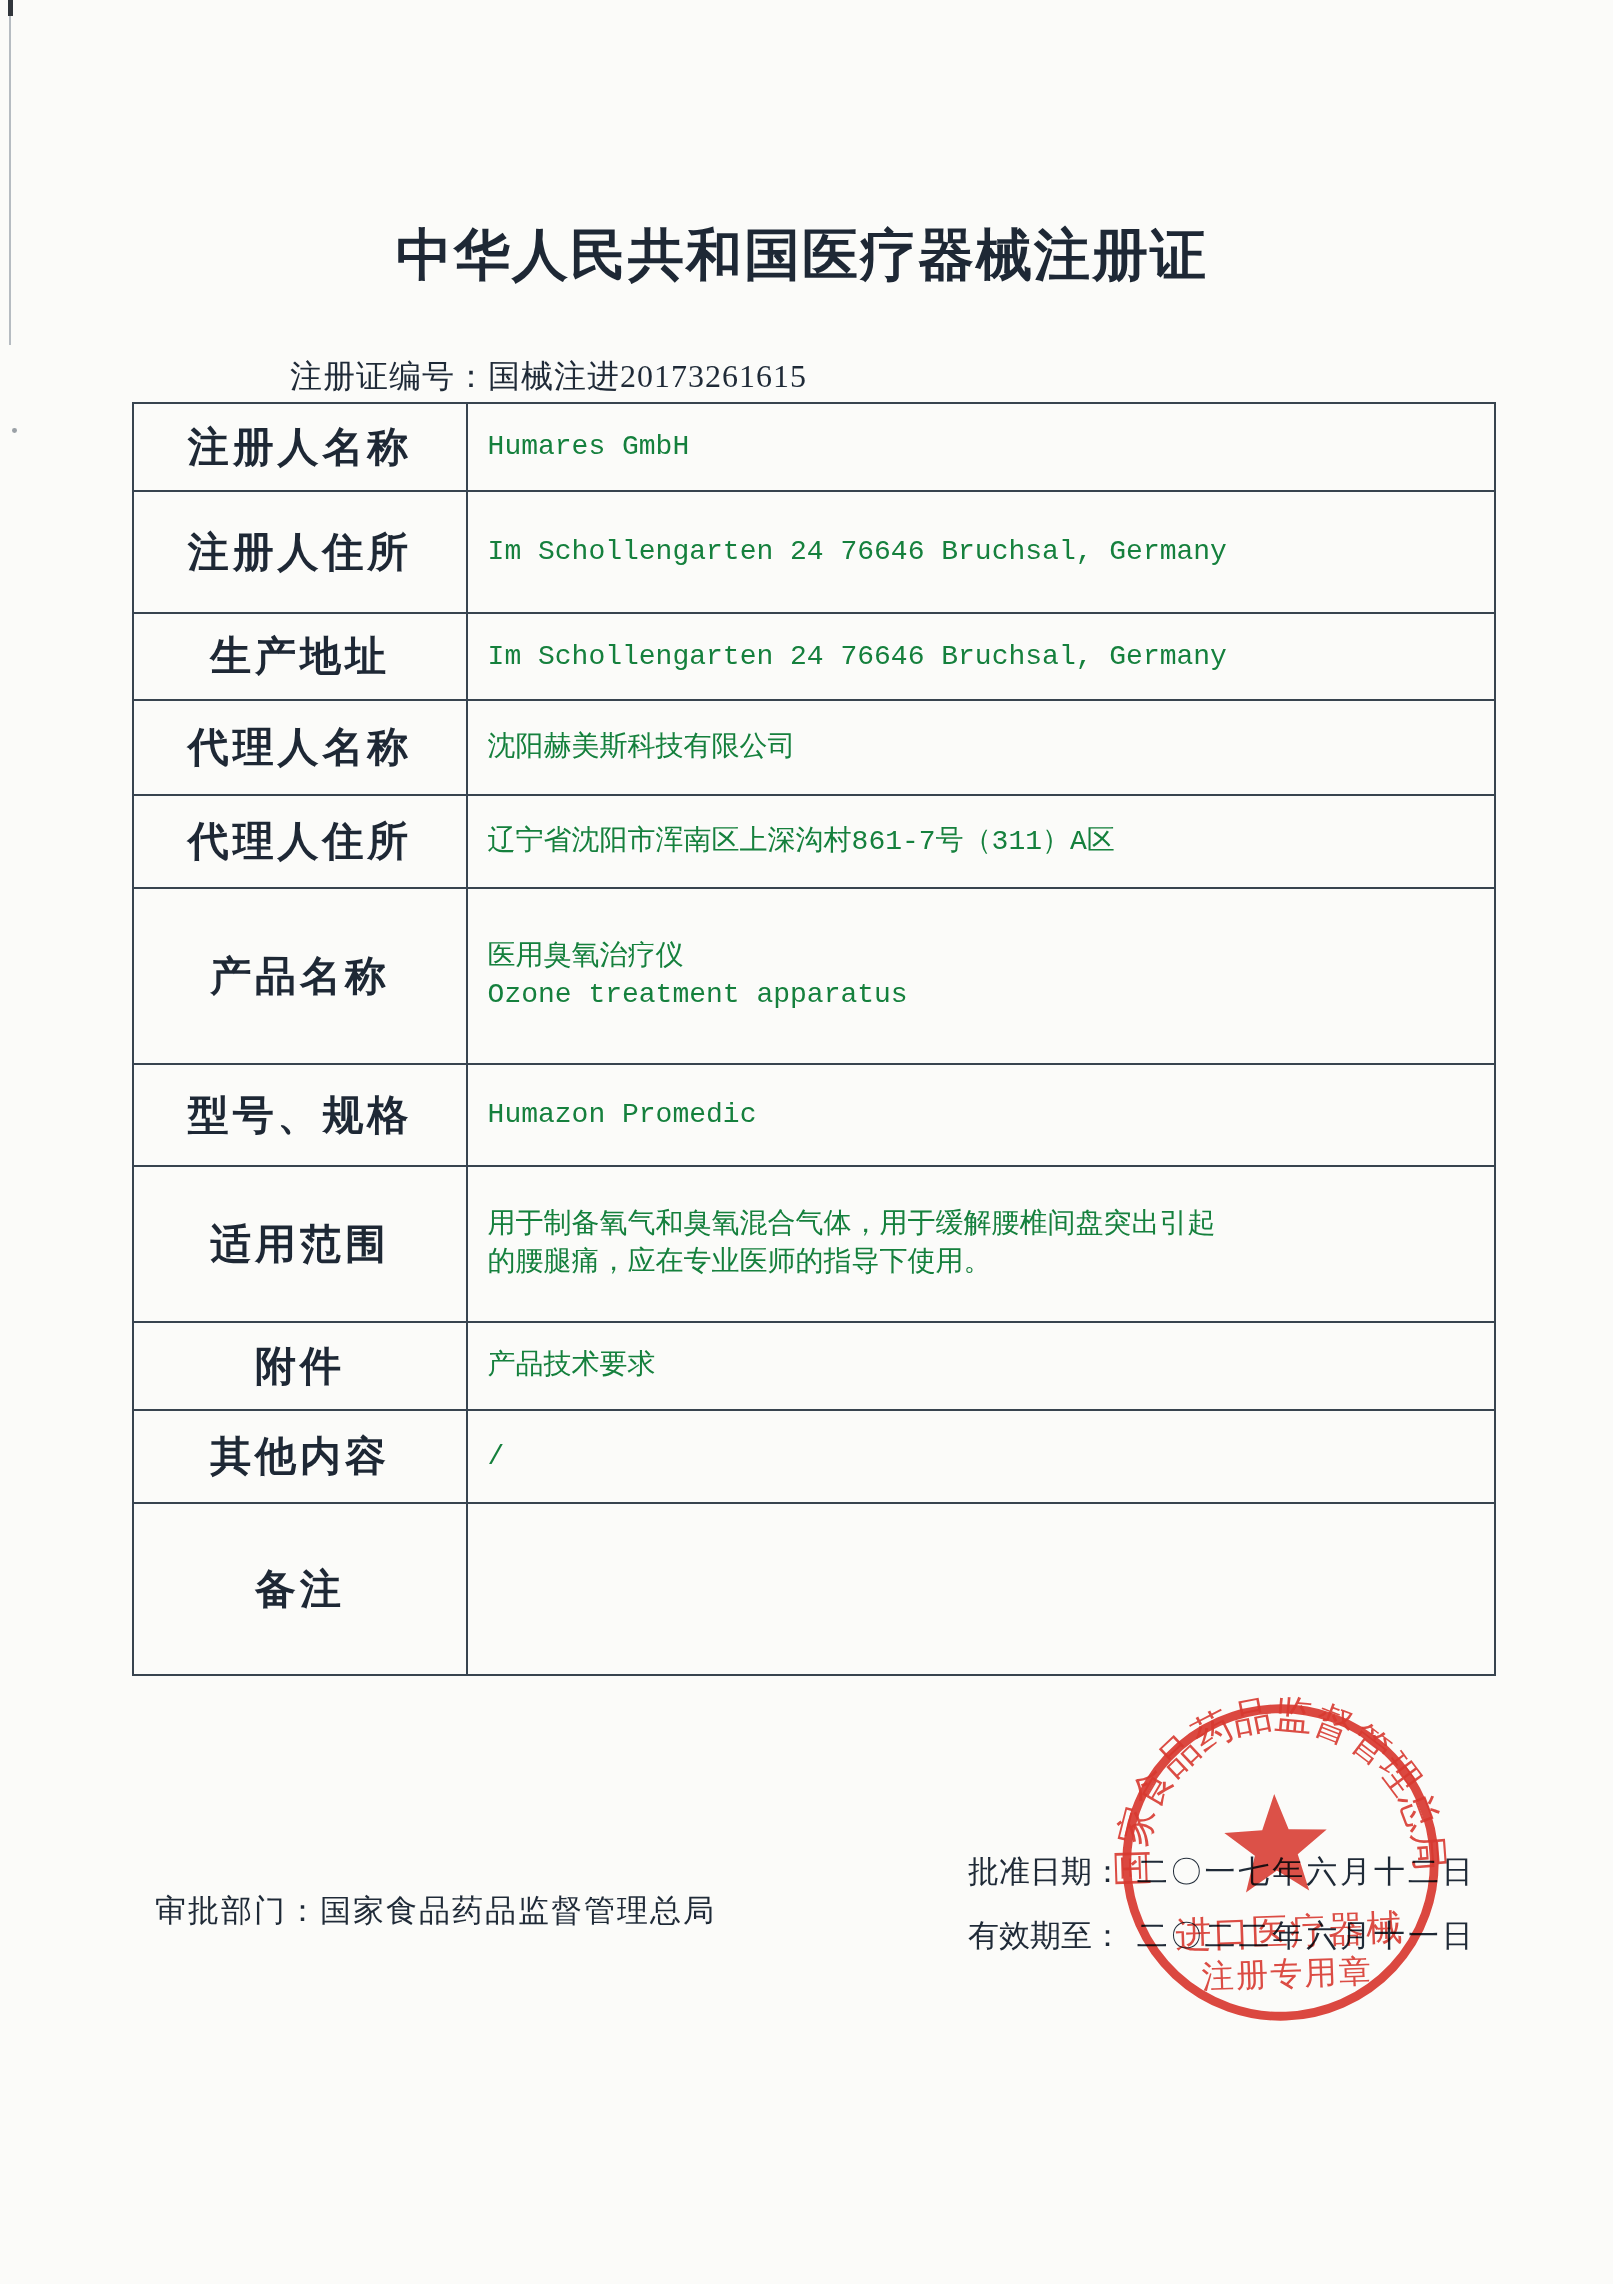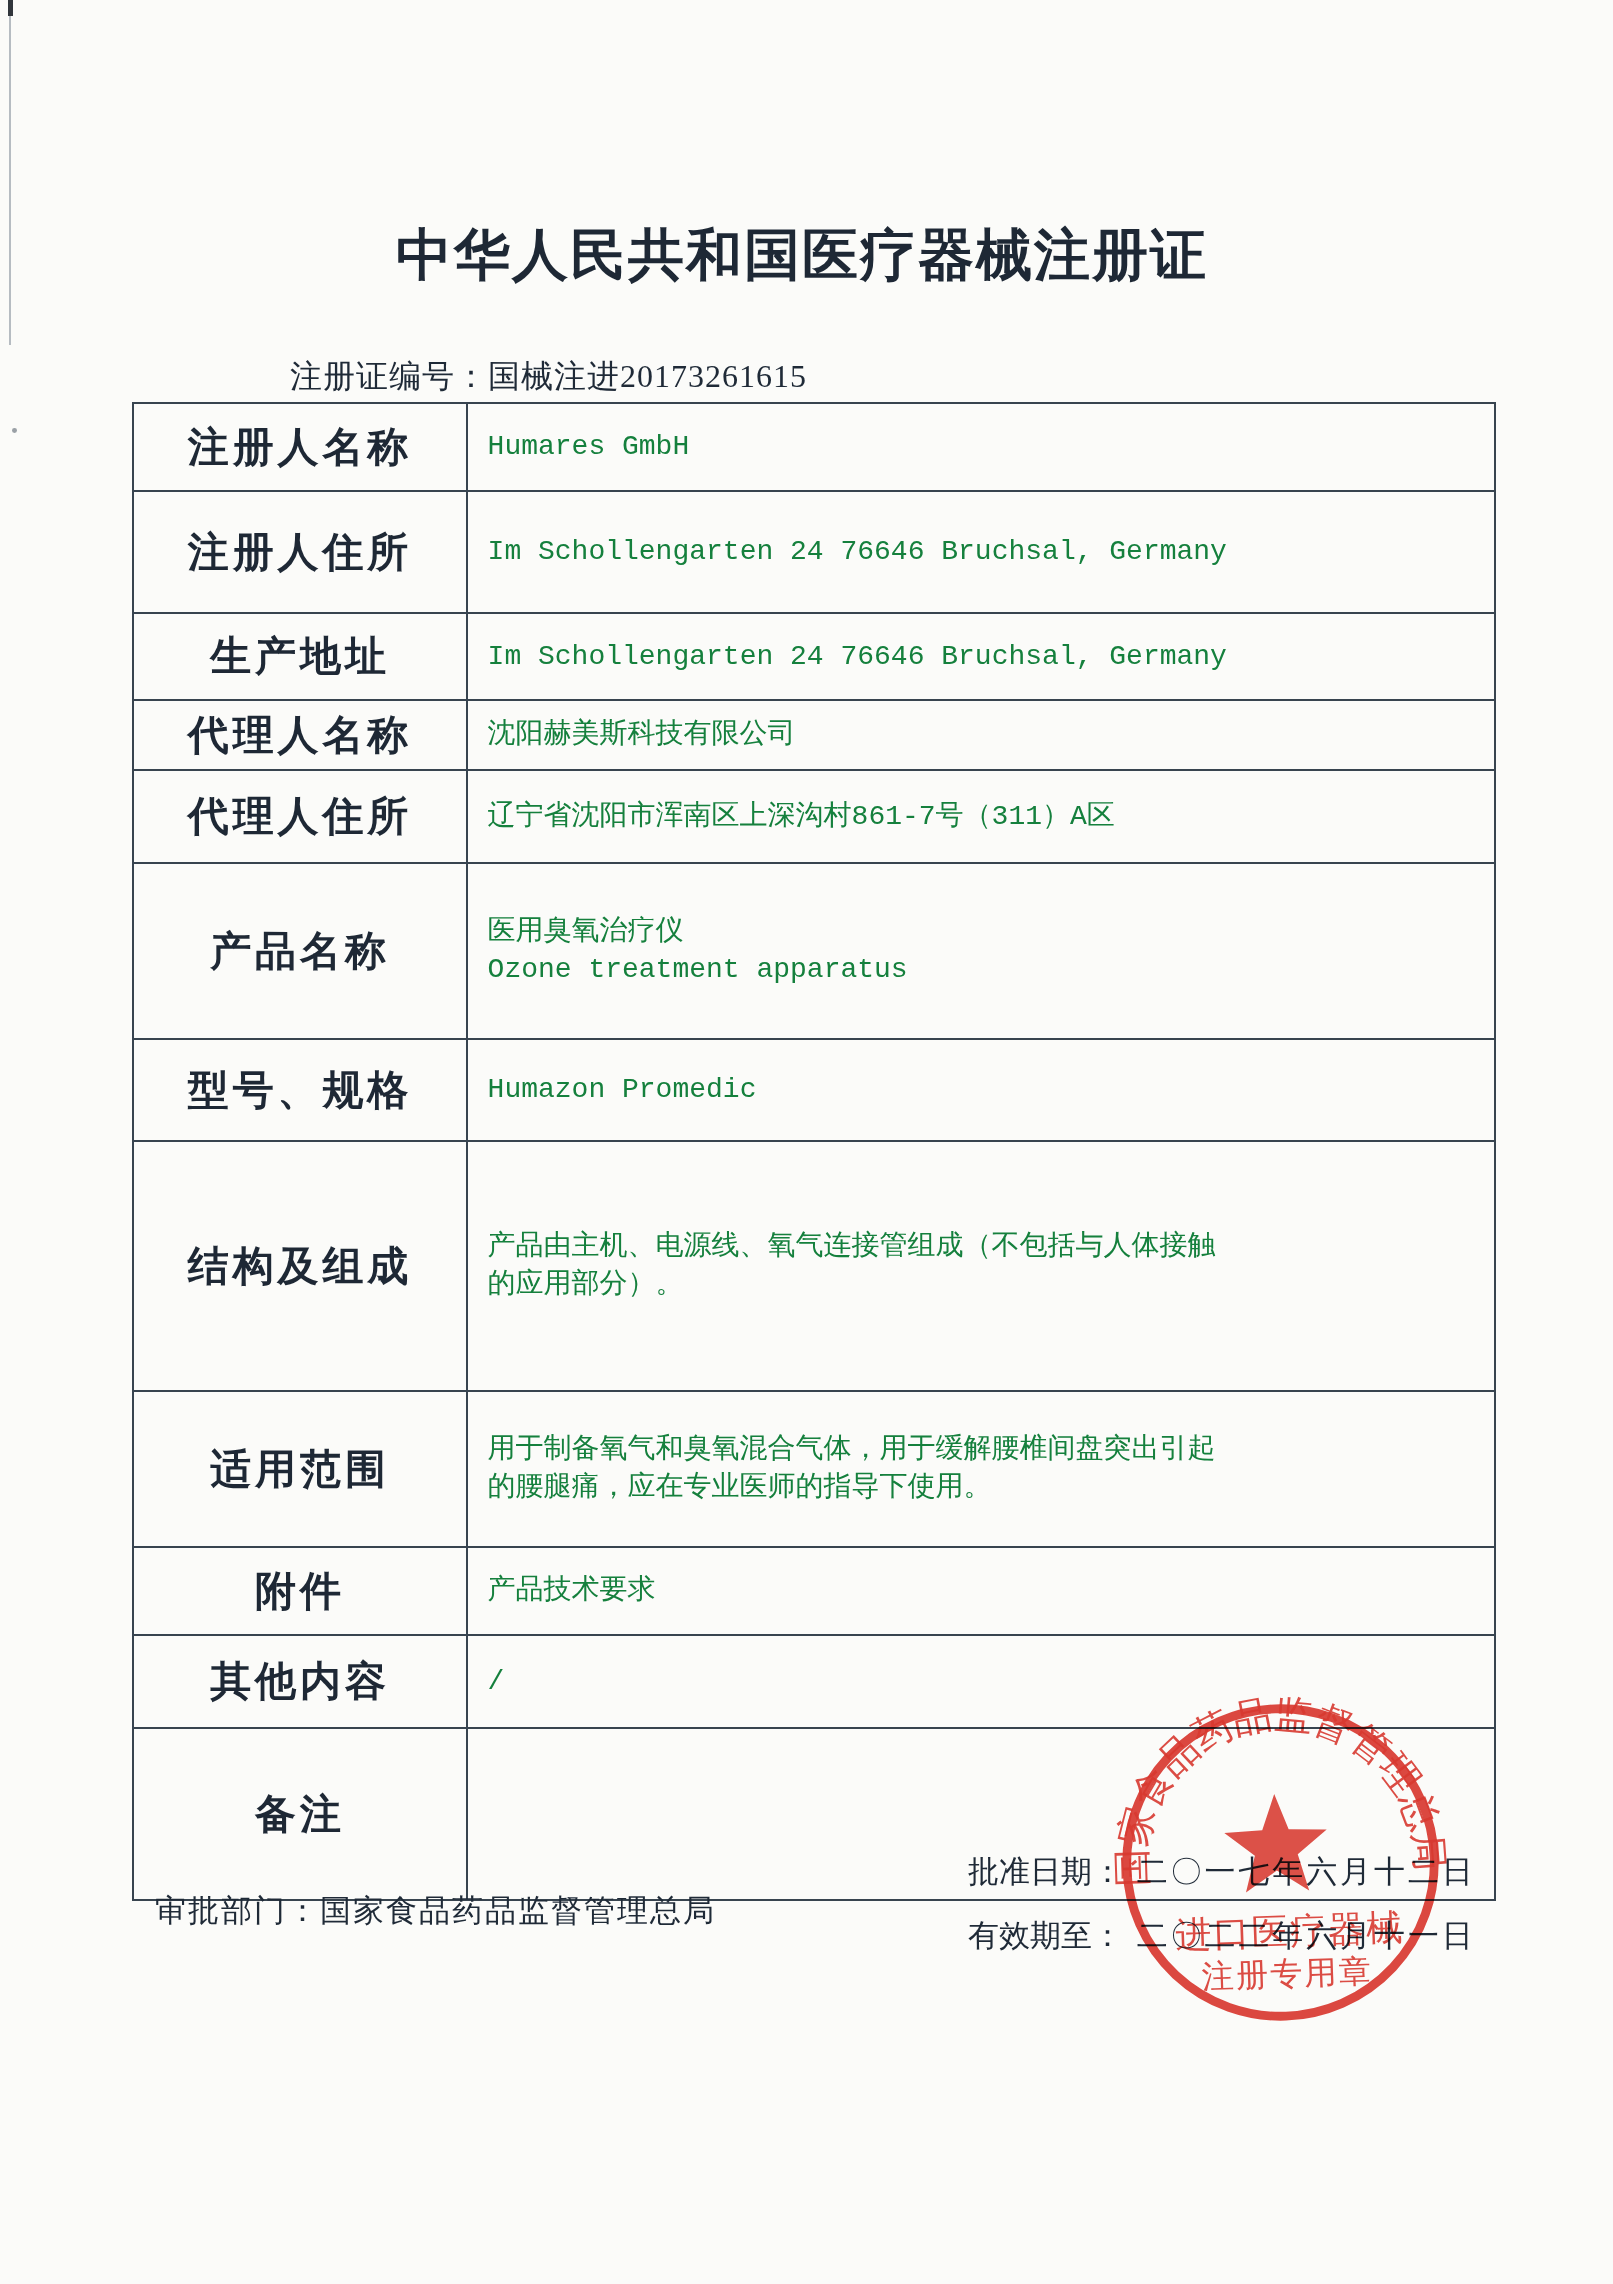--- a/index.html
+++ b/index.html
@@ -38,21 +38,21 @@
     font-weight:bold; font-size:41px; letter-spacing:3.9px; color:#1e2835;
   }
   td.val {
     font-family:"Liberation Mono","DejaVu Sans Mono",monospace;
     font-size:28px; line-height:1.34;
     padding:5.9px 17.6px 5.9px 19.6px;
     white-space:pre-line;
     color:#15803d;
   }
   tr.r1  { height:88px; }  tr.r2  { height:122px; }  tr.r3  { height:87px; }
-  tr.r4  { height:70px;margin-top:36px; }  tr.r5  { height:93px; }  tr.r6  { height:176px; }
+  tr.r4  { height:95px;margin-top:36px; }  tr.r5  { height:93px; }  tr.r6  { height:176px; }
   tr.r7  { height:102px; }  tr.r8  { height:250px; } tr.r9  { height:156px; }
   tr.r10 { height:88px; }  tr.r11 { height:93px; }  tr.r12 { height:172px; }
 
   .footer-left {
     position:absolute; left:155px; top:1890px;
     font-size:31px; color:#1f2a37; letter-spacing:2px;
   }
   .footer-date { position:absolute; left:968px; font-size:31px; color:#1f2a37; }
   .footer-date .dt { letter-spacing:2.9px; margin-left:13.7px; }
   .fd1 { top:1851px; }
@@ -100,25 +100,20 @@
       </tr>
       <tr class="r6">
         <td class="lbl">产品名称</td>
         <td class="val">医用臭氧治疗仪
 Ozone treatment apparatus</td>
       </tr>
       <tr class="r7">
         <td class="lbl">型号、规格</td>
         <td class="val">Humazon Promedic</td>
       </tr>
-      <tr class="r8">
-        <td class="lbl">结构及组成</td>
-        <td class="val">产品由主机、电源线、氧气连接管组成（不包括与人体接触
-的应用部分）。</td>
-      </tr>
       <tr class="r9">
         <td class="lbl">适用范围</td>
         <td class="val">用于制备氧气和臭氧混合气体，用于缓解腰椎间盘突出引起
 的腰腿痛，应在专业医师的指导下使用。</td>
       </tr>
       <tr class="r10">
         <td class="lbl">附件</td>
         <td class="val">产品技术要求</td>
       </tr>
       <tr class="r11">

